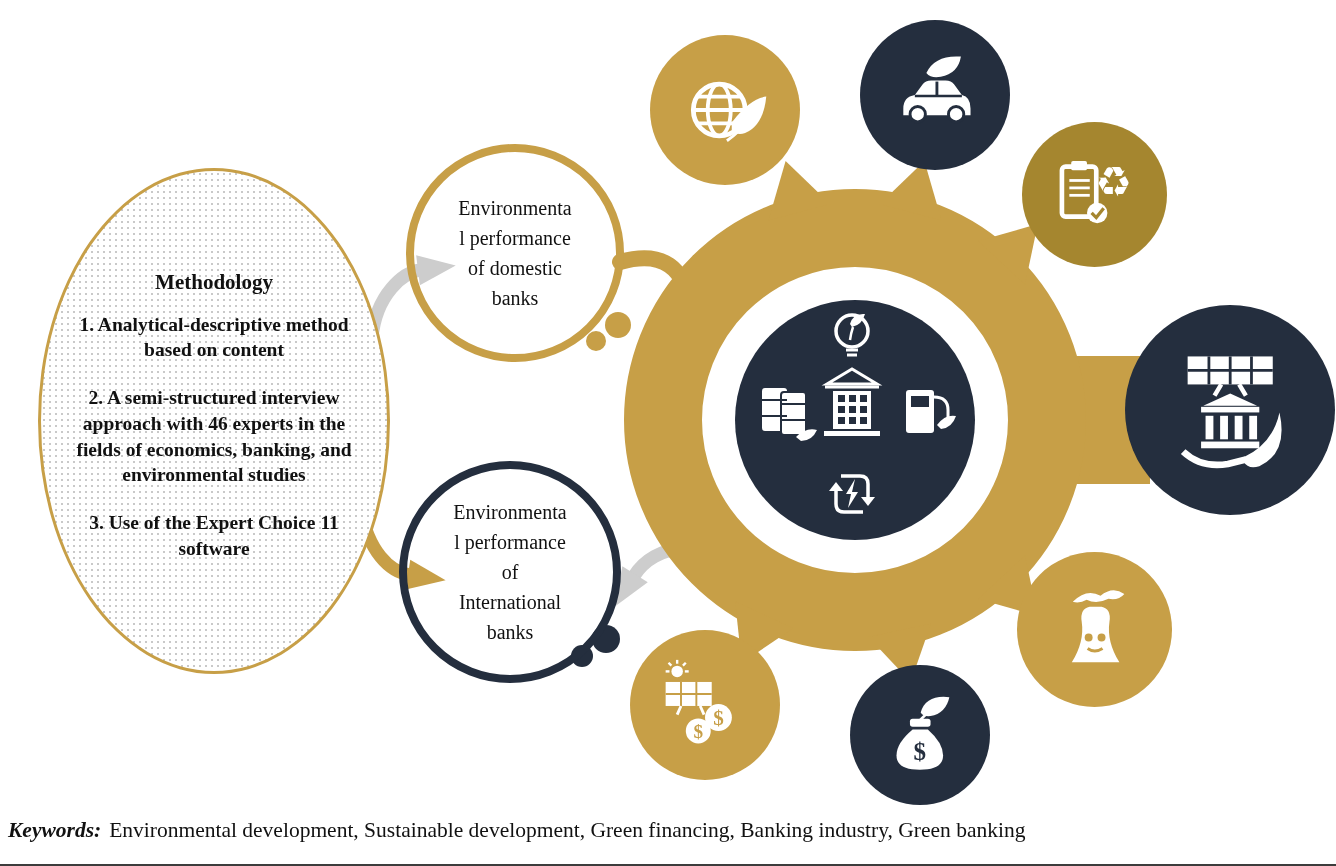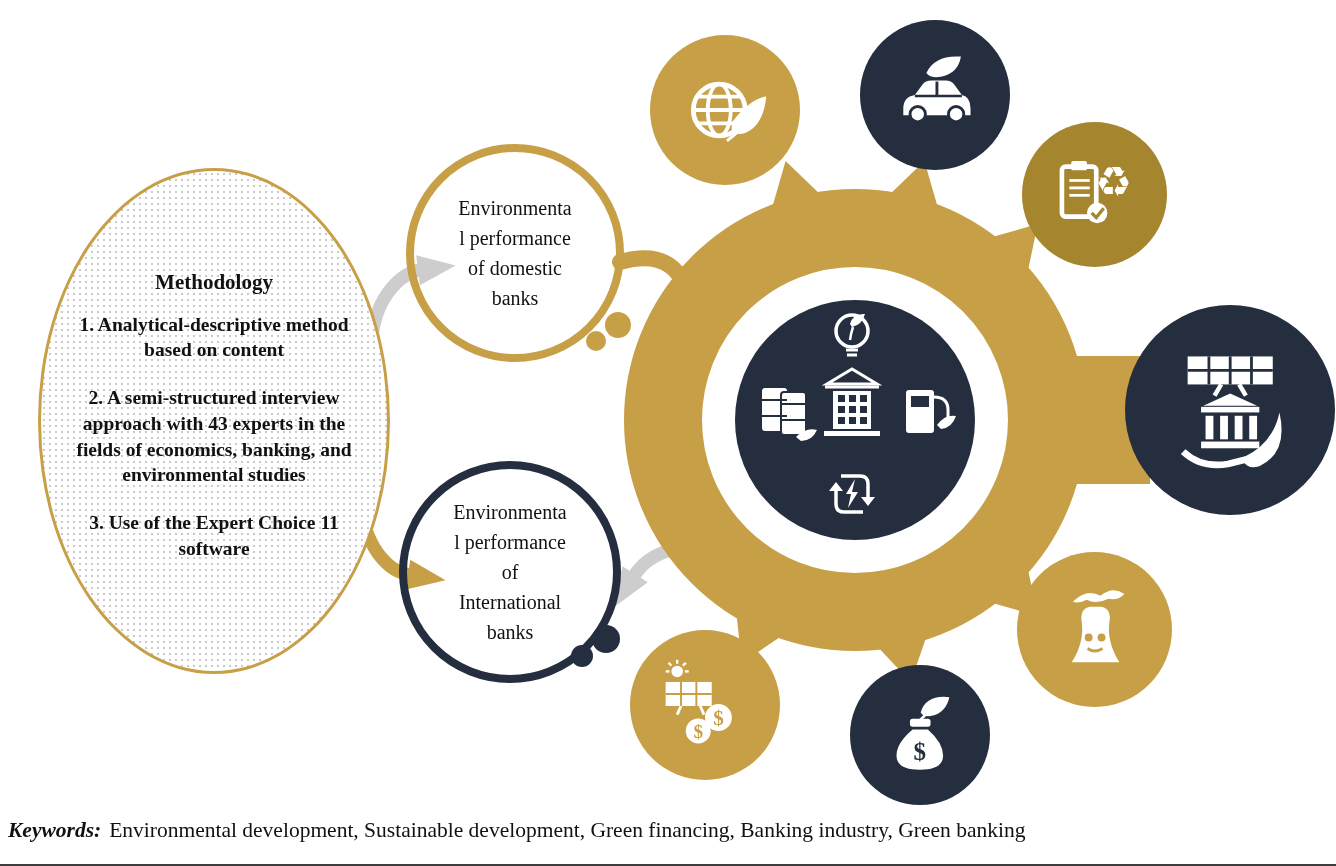--- a/index.html
+++ b/index.html
@@ -143,21 +143,21 @@
     </g>
     <g fill="#242E3E">
       <circle cx="582" cy="656" r="11"></circle>
       <circle cx="606" cy="639" r="14"></circle>
     </g>
   </svg>
 
   <div class="ellipse">
     <div class="mtitle">Methodology</div>
     <p class="mitem">1. Analytical-descriptive method based on content</p>
-    <p class="mitem">2. A semi-structured interview approach with 43 experts in the fields of economics, banking, and environmental studies</p>
+    <p class="mitem">2. A semi-structured interview approach with 46 experts in the fields of economics, banking, and environmental studies</p>
     <p class="mitem">3. Use of the Expert Choice 11 software</p>
   </div>
 
   <div class="node node-gold">
     <span class="node-label">Environmenta
 l performance
 of domestic
 banks</span>
   </div>
   <div class="node node-navy">

